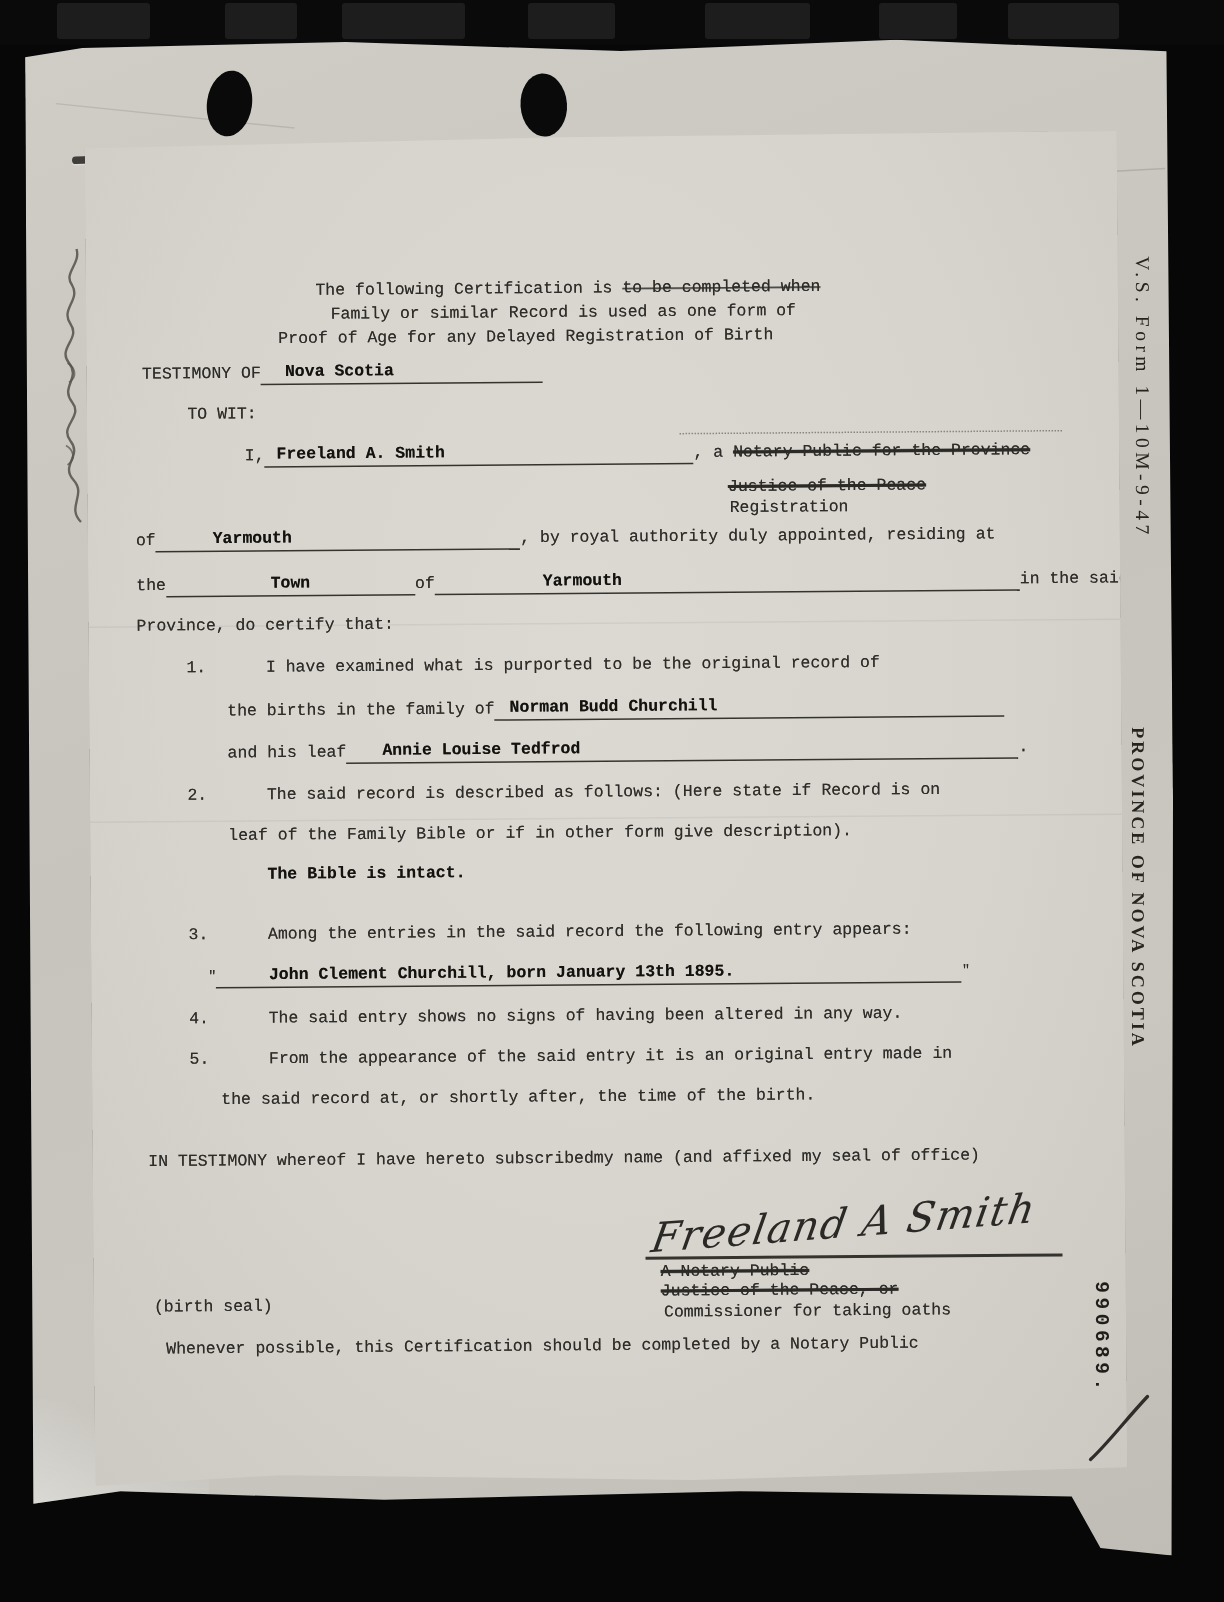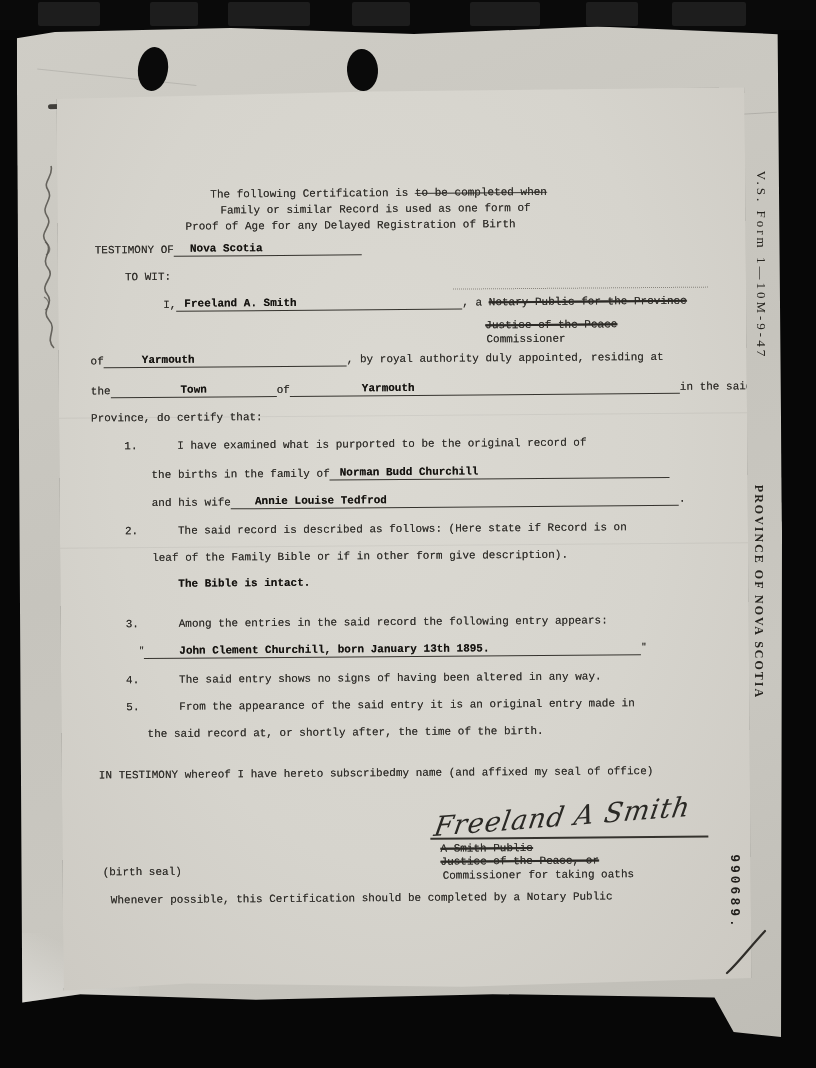--- a/index.html
+++ b/index.html
@@ -87,32 +87,32 @@
     <div class="line" style="left:163px;top:112px">Family or similar Record is used as one form of</div>
     <div class="line" style="left:128px;top:128px">Proof of Age for any Delayed Registration of Birth</div>
 
     <div class="line" style="left:37px;top:150px"><span>TESTIMONY OF</span><span class="fill" style="width:172px;padding-left:16px">Nova Scotia</span></div>
 
     <div class="line" style="left:67px;top:178px">TO WIT:</div>
 
     <div class="dotted" style="left:395px;top:199px;width:255px"></div>
     <div class="line" style="left:105px;top:205px"><span>I,</span><span class="fill" style="width:278px;padding-left:8px">Freeland A. Smith</span><span>, a </span><span class="struck">Notary Public for the Province</span></div>
     <div class="line" style="left:427px;top:229px"><span class="struck">Justice of the Peace</span></div>
-    <div class="line" style="left:428px;top:243px">Commissioner</div>
+    <div class="line" style="left:428px;top:243px">Registration</div>
 
     <div class="line" style="left:32px;top:261px"><span>of</span><span class="fill" style="width:205px;padding-left:38px">Yarmouth</span><span>, by royal authority duly appointed, residing at</span></div>
 
     <div class="line" style="left:32px;top:291px"><span>the</span><span class="fill" style="width:166px;text-align:center">Town</span><span>of</span><span class="fill" style="width:318px;padding-left:72px">Yarmouth</span><span>in the said</span></div>
 
     <div class="line" style="left:32px;top:319px">Province, do certify that:</div>
 
     <div class="line" style="left:65px;top:347px">1.</div>
     <div class="line" style="left:118px;top:347px">I have examined what is purported to be the original record of</div>
     <div class="line" style="left:92px;top:375px"><span>the births in the family of</span><span class="fill" style="width:330px;padding-left:10px">Norman Budd Churchill</span></div>
-    <div class="line" style="left:92px;top:403px"><span>and his wife</span><span class="fill" style="width:424px;padding-left:24px">Annie Louise Tedfrod</span><span>.</span></div>
+    <div class="line" style="left:92px;top:403px"><span>and his leaf</span><span class="fill" style="width:424px;padding-left:24px">Annie Louise Tedfrod</span><span>.</span></div>
 
     <div class="line" style="left:65px;top:432px">2.</div>
     <div class="line" style="left:118px;top:432px">The said record is described as follows: (Here state if Record is on</div>
     <div class="line" style="left:92px;top:459px">leaf of the Family Bible or if in other form give description).</div>
     <div class="line bold" style="left:118px;top:485px">The Bible is intact.</div>
 
     <div class="line" style="left:65px;top:525px">3.</div>
     <div class="line" style="left:118px;top:525px">Among the entries in the said record the following entry appears:</div>
     <div class="line" style="left:78px;top:552px"><span class="q">"</span><span class="fill" style="width:462px;padding-left:35px">John Clement Churchill, born January 13th 1895.</span><span class="q">"</span></div>
 
@@ -120,21 +120,21 @@
     <div class="line" style="left:118px;top:581px">The said entry shows no signs of having been altered in any way.</div>
 
     <div class="line" style="left:65px;top:608px">5.</div>
     <div class="line" style="left:118px;top:608px">From the appearance of the said entry it is an original entry made in</div>
     <div class="line" style="left:86px;top:635px">the said record at, or shortly after, the time of the birth.</div>
 
     <div class="line" style="left:37px;top:676px">IN TESTIMONY whereof I have hereto subscribedmy name (and affixed my seal of office)</div>
 
     <div class="sig" style="left:372px;top:712px">Freeland A Smith</div>
     <div class="rule" style="left:368px;top:748px;width:278px"></div>
-    <div class="line" style="left:378px;top:752px"><span class="struck">A Smith Public</span></div>
+    <div class="line" style="left:378px;top:752px"><span class="struck">A Notary Public</span></div>
     <div class="line" style="left:378px;top:765px"><span class="struck">Justice of the Peace, or</span></div>
     <div class="line" style="left:380px;top:779px">Commissioner for taking oaths</div>
 
     <div class="line" style="left:40px;top:773px">(birth seal)</div>
     <div class="line" style="left:48px;top:801px">Whenever possible, this Certification should be completed by a Notary Public</div>
   </div>
 
   <div class="vtext" style="left:761px;top:265px;font-size:13px;letter-spacing:3px;">V.S. Form 1—10M-9-47</div>
   <div class="vtext" style="left:758px;top:592px;font-size:12px;font-weight:700;letter-spacing:2px;">PROVINCE OF NOVA SCOTIA</div>
   <div class="vnum" style="left:734px;top:892px;">990689.</div>

